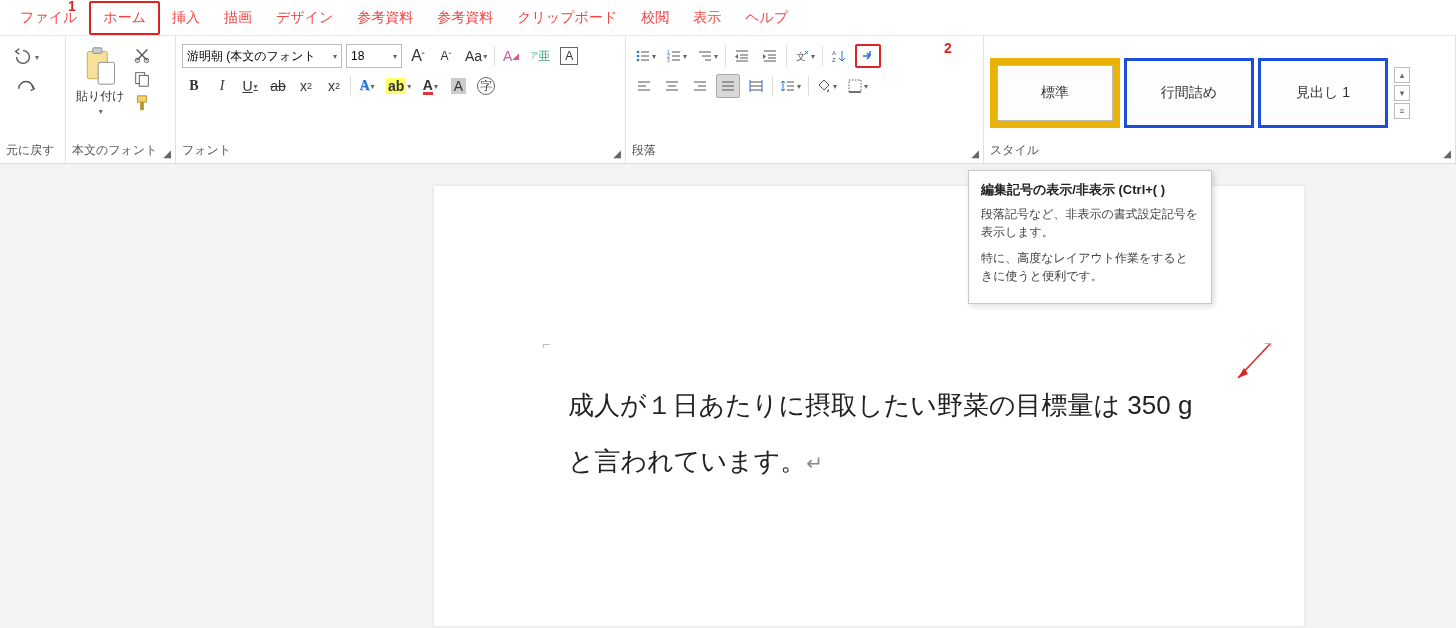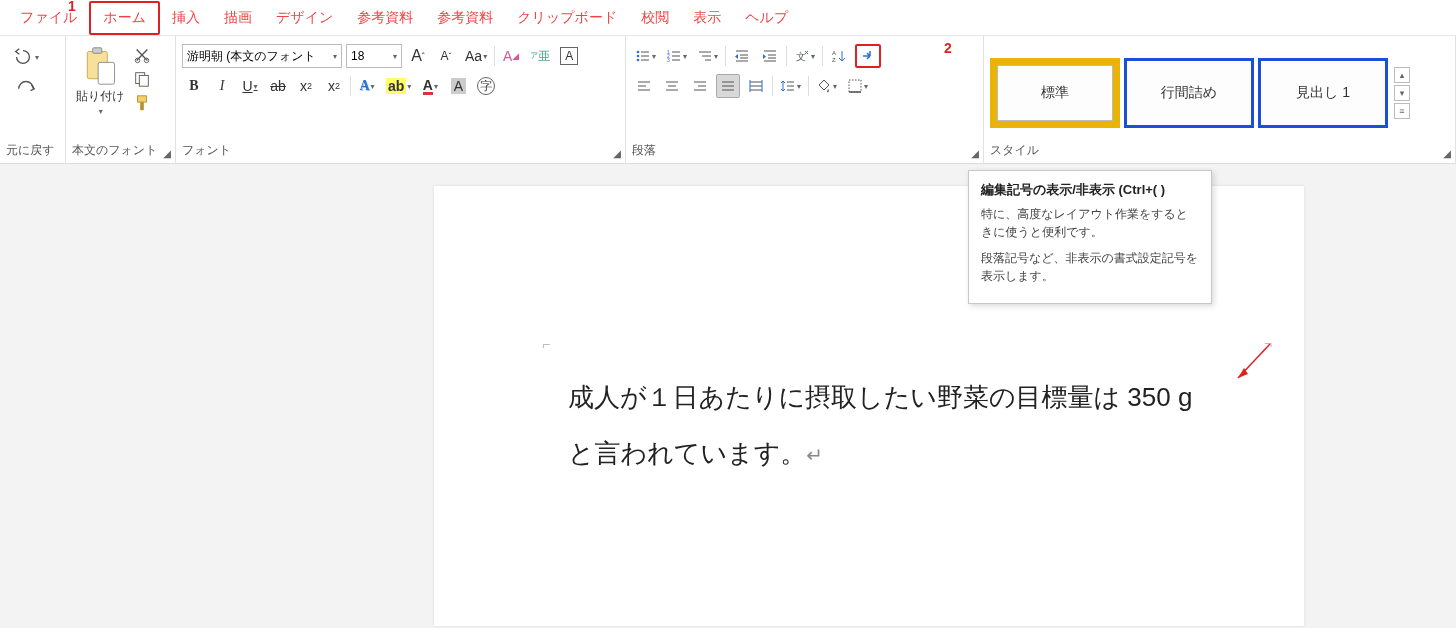--- a/index.html
+++ b/index.html
@@ -65,21 +65,21 @@
   .styles-scroll .sbox { width: 16px; height: 16px; border: 1px solid #bbb; display: flex; align-items: center; justify-content: center; font-size: 9px; color: #666; cursor: pointer; }
 
   
   .tooltip { position: absolute; left: 968px; top: 170px; width: 244px; background: #fff; border: 1px solid #c8c8c8; box-shadow: 2px 2px 6px rgba(0,0,0,0.15); padding: 10px 12px; z-index: 10; }
   .tooltip-title { font-size: 13px; font-weight: bold; color: #222; margin-bottom: 6px; }
   .tooltip-body { font-size: 12px; color: #444; line-height: 1.5; }
   .tooltip-body p { margin-bottom: 8px; }
 
   
   .doc-area { position: absolute; left: 434px; top: 186px; width: 870px; height: 440px; background: #fff; box-shadow: 0 0 3px rgba(0,0,0,0.1); }
-  .doc-text { position: absolute; left: 134px; top: 184px; font-family: "Yu Mincho", "游明朝", serif; font-size: 26px; color: #222; line-height: 2.1; }
+  .doc-text { position: absolute; left: 134px; top: 192px; font-family: "Yu Mincho", "游明朝", serif; font-size: 26px; color: #222; line-height: 2.1; }
   .para-mark { color: #888; font-size: 20px; }
   .margin-mark { position: absolute; color: #bbb; font-size: 14px; }
 
   
   .arrow-svg { position: absolute; left: 1228px; top: 338px; z-index: 8; pointer-events: none; }
 </style>
 </head>
 <body>
 
 <div class="menubar">
@@ -388,22 +388,22 @@
       </div>
     </div>
     <div class="group-label">スタイル</div>
     <span class="group-launcher">◢</span>
   </div>
 </div>
 
 <div class="tooltip">
   <div class="tooltip-title">編集記号の表示/非表示 (Ctrl+( )</div>
   <div class="tooltip-body">
+    <p>段落記号など、非表示の書式設定記号を表示します。</p>
     <p>特に、高度なレイアウト作業をするときに使うと便利です。</p>
-    <p>段落記号など、非表示の書式設定記号を表示します。</p>
   </div>
 </div>
 
 <div class="doc-area">
   <span class="margin-mark" style="left:108px;top:150px">⌐</span>
   <span class="margin-mark" style="left:830px;top:150px">¬</span>
   <div class="doc-text">
     <span>成人が１日あたりに摂取したい野菜の目標量は 350 g</span><br>
     <span>と言われています。</span><span class="para-mark">↵</span>
   </div>

